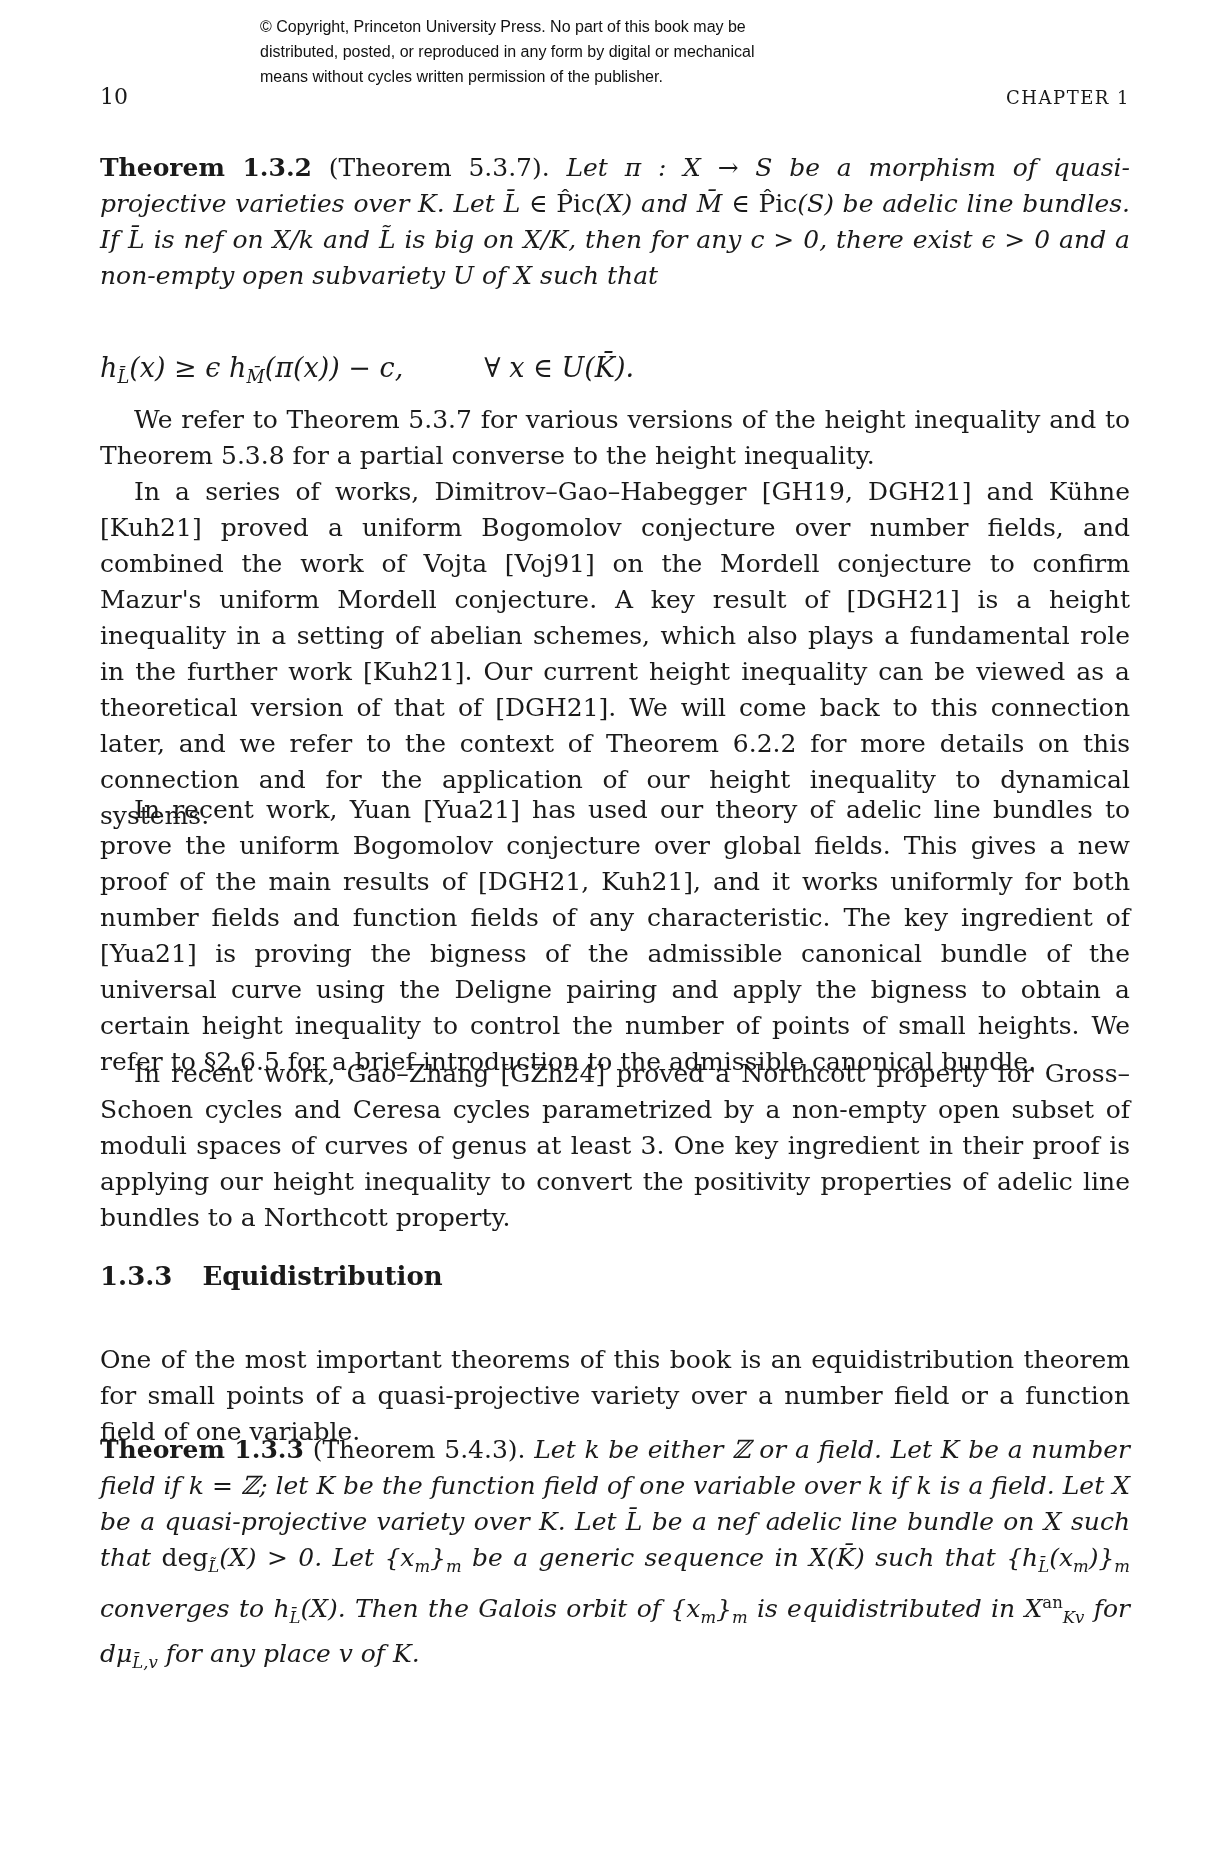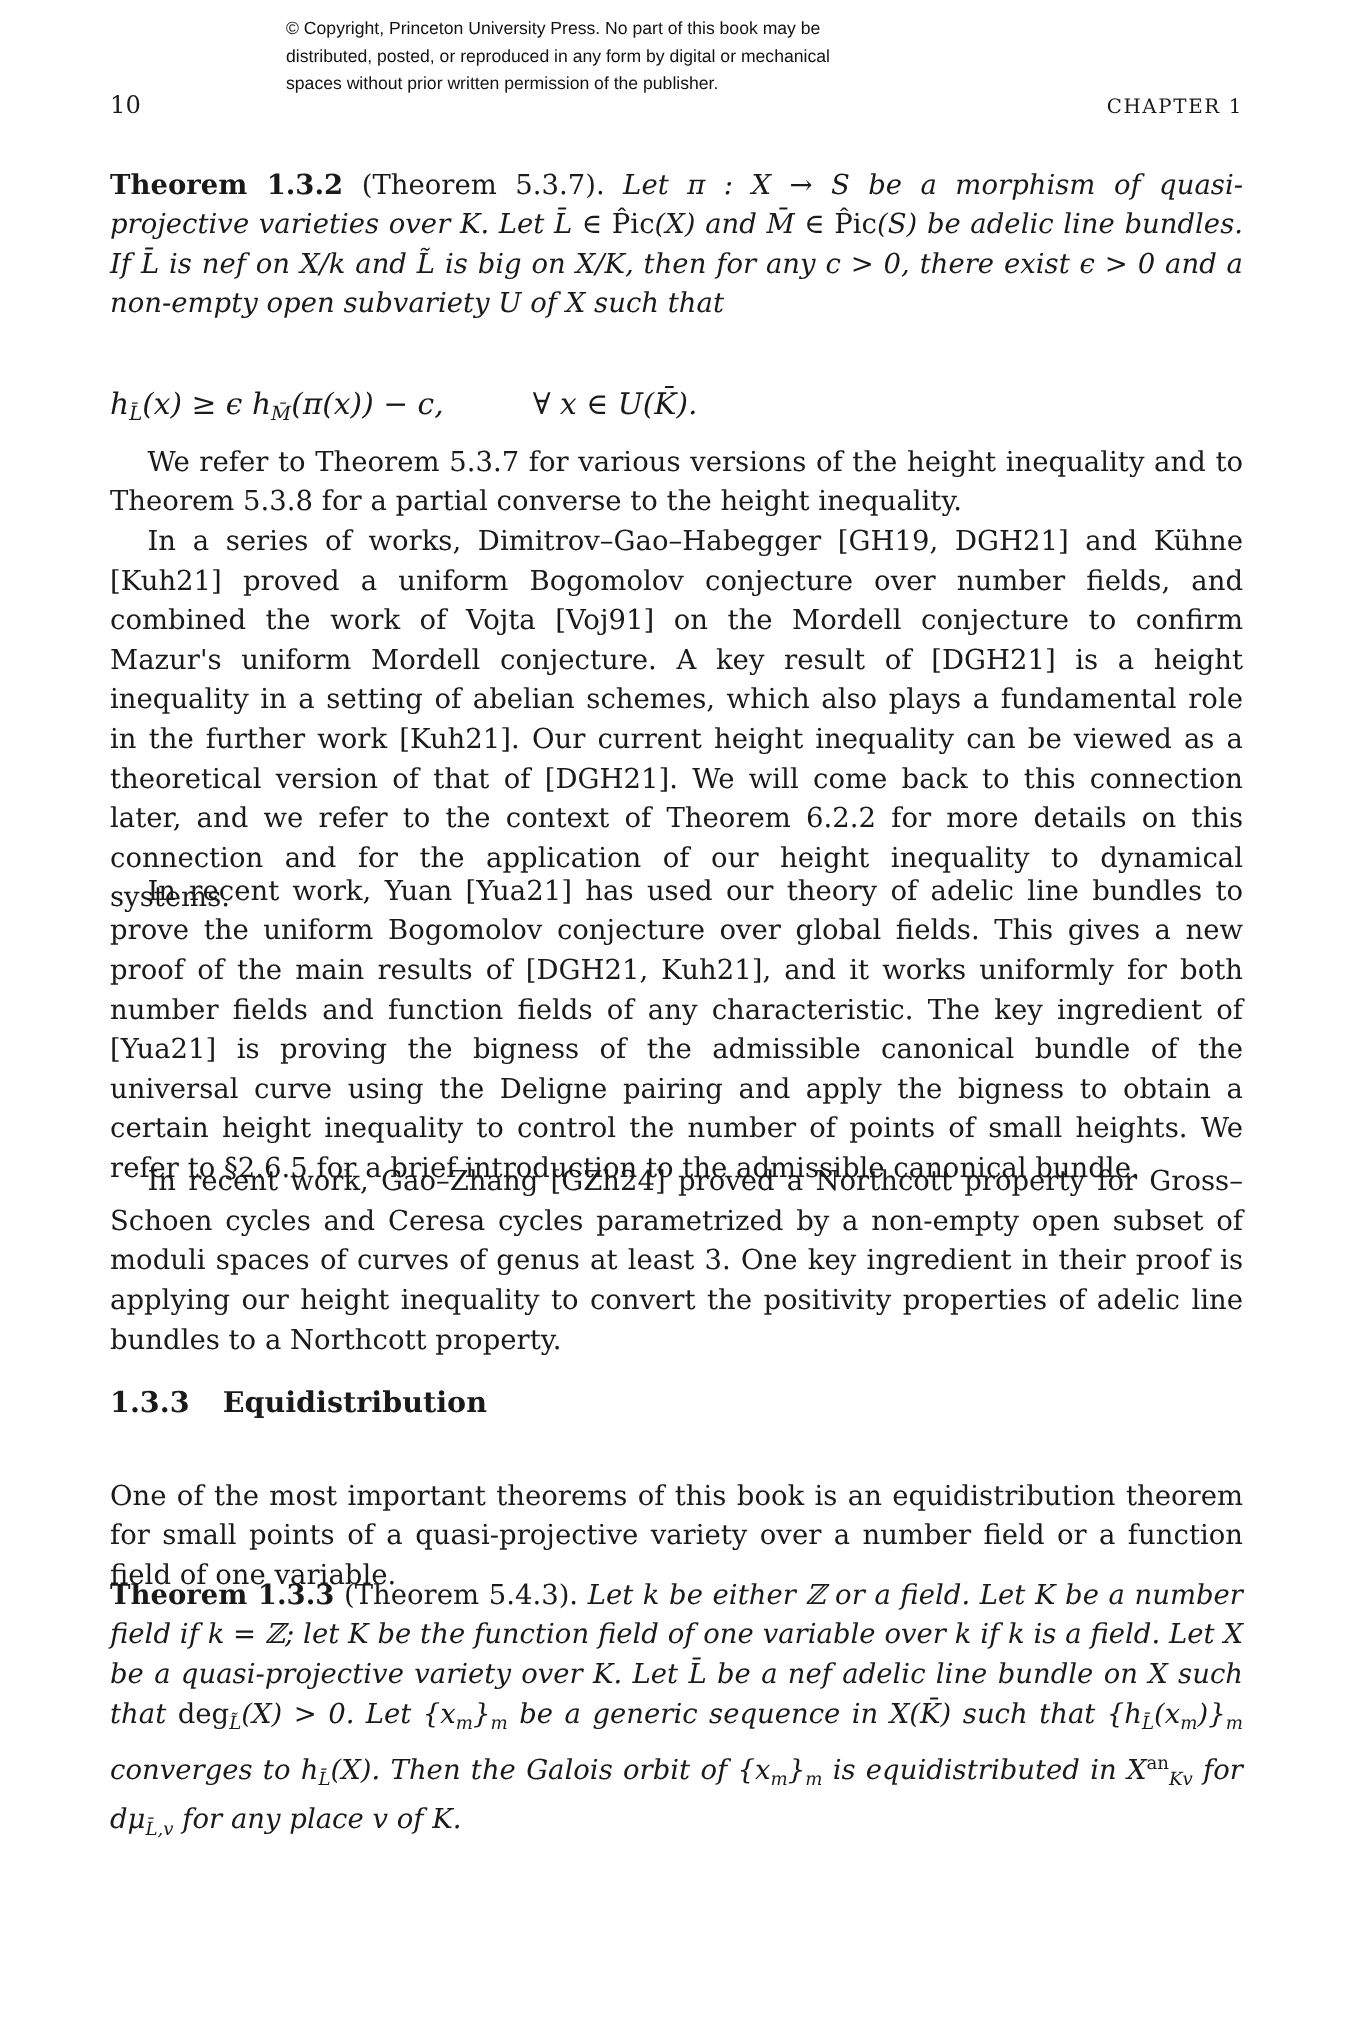--- a/index.html
+++ b/index.html
@@ -78,21 +78,21 @@
   .seg-sup { font-style: normal; font-size: 66%; vertical-align: 0.55em; }
 </style>
 </head>
 <body>
 
 <div class="page">
 
   <div class="copyright">
     <div>© Copyright, Princeton University Press. No part of this book may be</div>
     <div>distributed, posted, or reproduced in any form by digital or mechanical</div>
-    <div>spaces without prior written permission of the publisher.</div>
+    <div>means without cycles written permission of the publisher.</div>
   </div>
 
   <div class="pagerow">
     <span class="pagenum">10</span>
     <span class="chapter">CHAPTER 1</span>
   </div>
 
   <div class="block theorem-132"><span class="seg-b">Theorem 1.3.2</span><span class="seg-n"> (Theorem 5.3.7).</span><span class="seg-i"> Let π : X → S be a morphism of quasi-projective varieties over K. Let L̄ ∈ </span><span class="seg-n">P̂ic</span><span class="seg-i">(X) and M̄ ∈ </span><span class="seg-n">P̂ic</span><span class="seg-i">(S) be adelic line bundles. If L̄ is nef on X/k and L̃ is big on X/K, then for any c &gt; 0, there exist ϵ &gt; 0 and a non-empty open subvariety U of X such that</span></div>
 
   <div class="block equation"><span class="seg-i">h</span><span class="seg-sub">L̄</span><span class="seg-i">(x) ≥ ϵ h</span><span class="seg-sub">M̄</span><span class="seg-i">(π(x)) − c,</span><span class="seg-n">   </span><span class="seg-i">∀ x ∈ U(K̄).</span></div>

